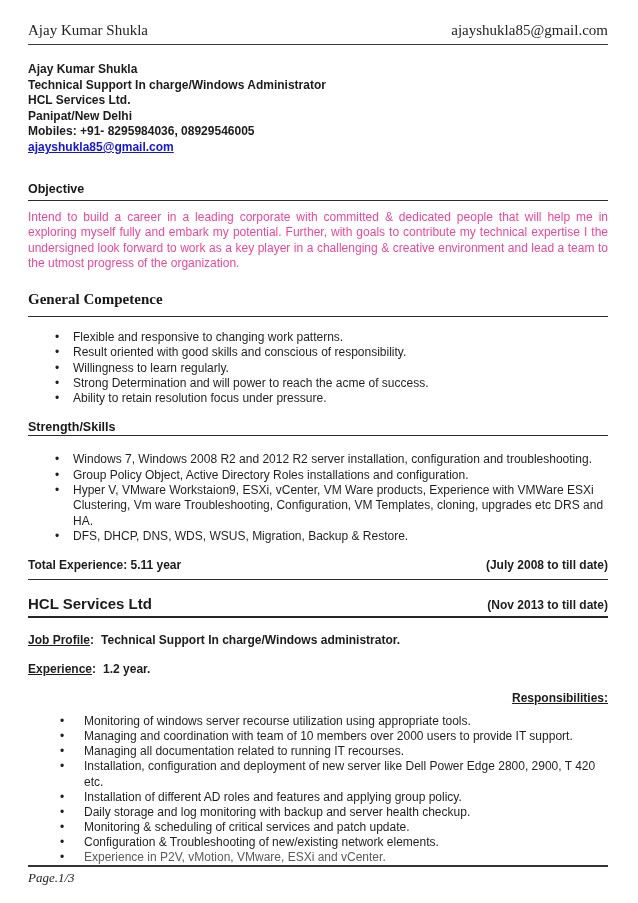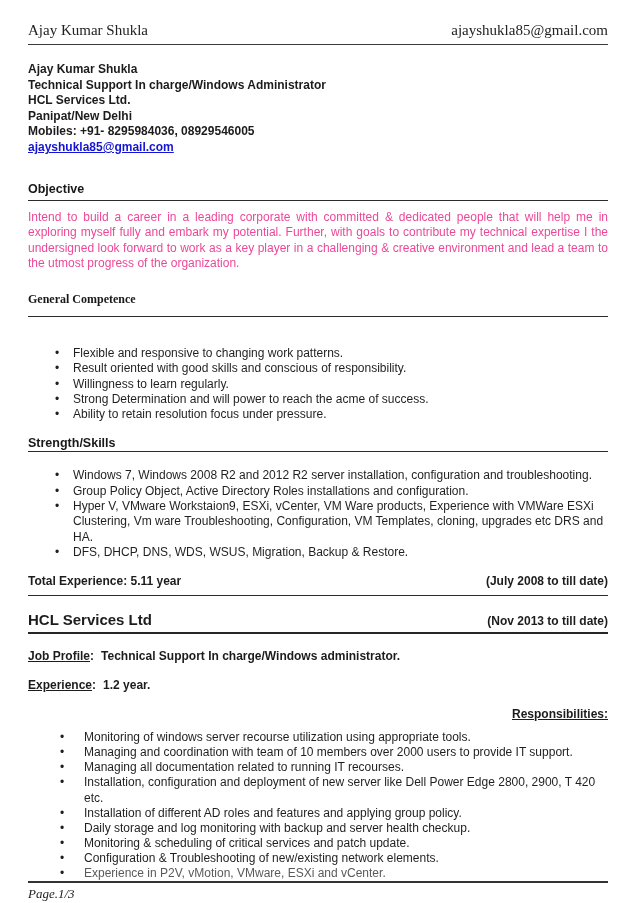--- a/index.html
+++ b/index.html
@@ -32,40 +32,40 @@
   
   .h-sans {
     margin: 0; font-size: 12.5px; font-weight: bold; color: #181818;
     line-height: 15px;
     border-bottom: 1.5px solid #2b2b2b;
   }
   .h-objective { margin-top: 26px; padding-bottom: 3px; }
   .h-serif {
     margin: 19px 0 0 0;
     font-family: "Liberation Serif", serif;
-    font-size: 12px; font-weight: bold; color: #181818;
+    font-size: 15px; font-weight: bold; color: #181818;
     line-height: 16px; padding-bottom: 9px;
     border-bottom: 1.5px solid #2b2b2b;
   }
   .h-skills { margin-top: 14px; padding-bottom: 0; }
   
   .para {
     margin: 9px 0 0 0; text-align: justify;
     line-height: 15.6px; color: #ec4899;
   }
   
   ul.blist { margin: 0; padding: 0; list-style: none; }
   ul.blist li {
     position: relative; line-height: 15.3px; color: #1f1f1f;
   }
   ul.blist li::before {
     content: "\2022"; position: absolute; left: 0; top: 0;
     font-size: 12px; color: #1f1f1f;
   }
-  ul.gc-list, ul.sk-list { margin-top: 29px; padding-left: 27px; }
+  ul.gc-list, ul.sk-list { margin-top: 13px; padding-left: 27px; }
   ul.gc-list li, ul.sk-list li { padding-left: 18px; }
   ul.gc-list li::before, ul.sk-list li::before { left: 0; }
   ul.sk-list { margin-top: 16px; }
   ul.resp-list { margin-top: 9px; padding-left: 32px; }
   ul.resp-list li { padding-left: 24px; line-height: 15.1px; }
   ul.resp-list li.muted { color: #5a5a5a; }
   
   .row { display: flex; justify-content: space-between; align-items: baseline; gap: 24px; }
   .total-row {
     margin-top: 14px; font-weight: bold;

